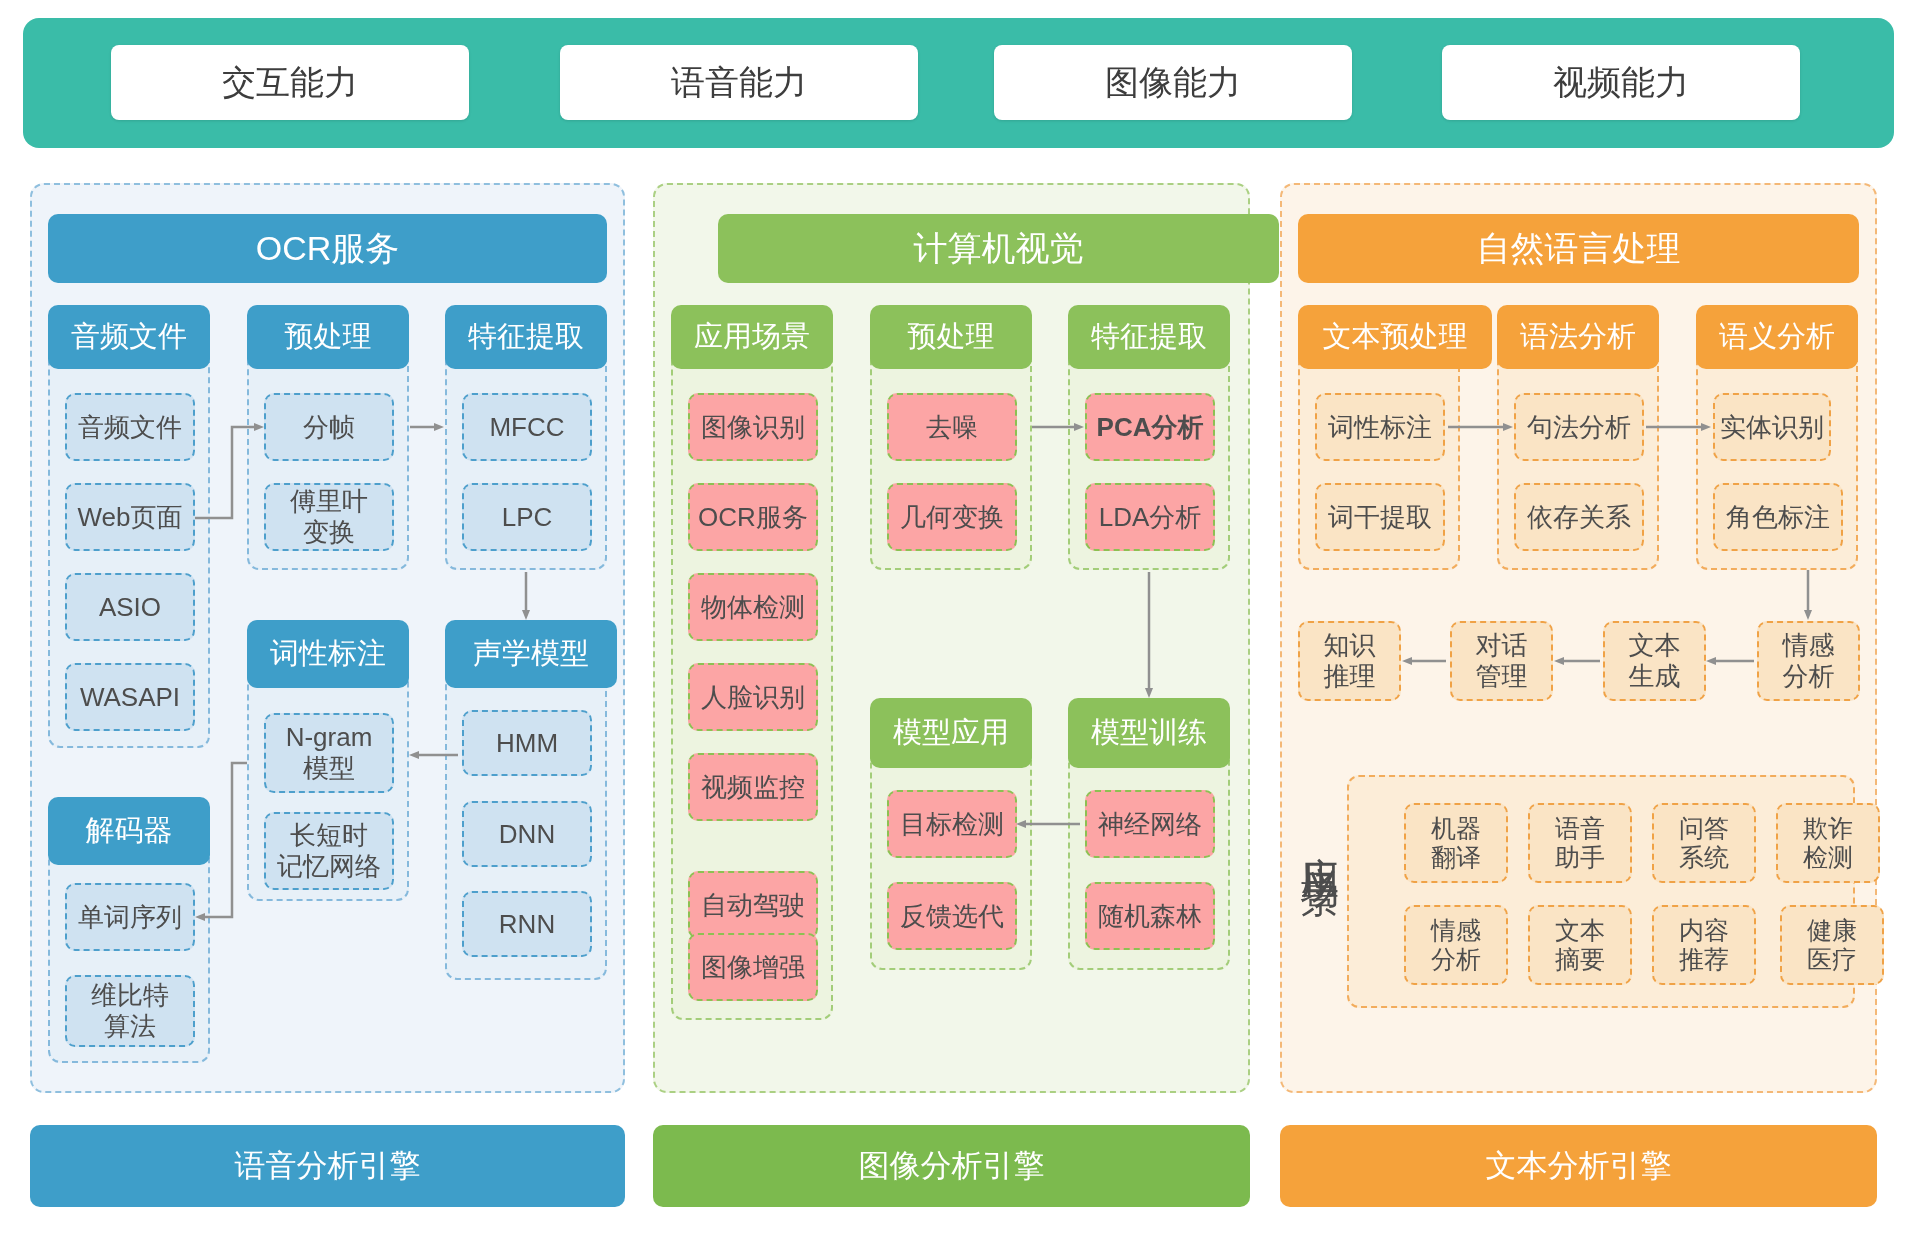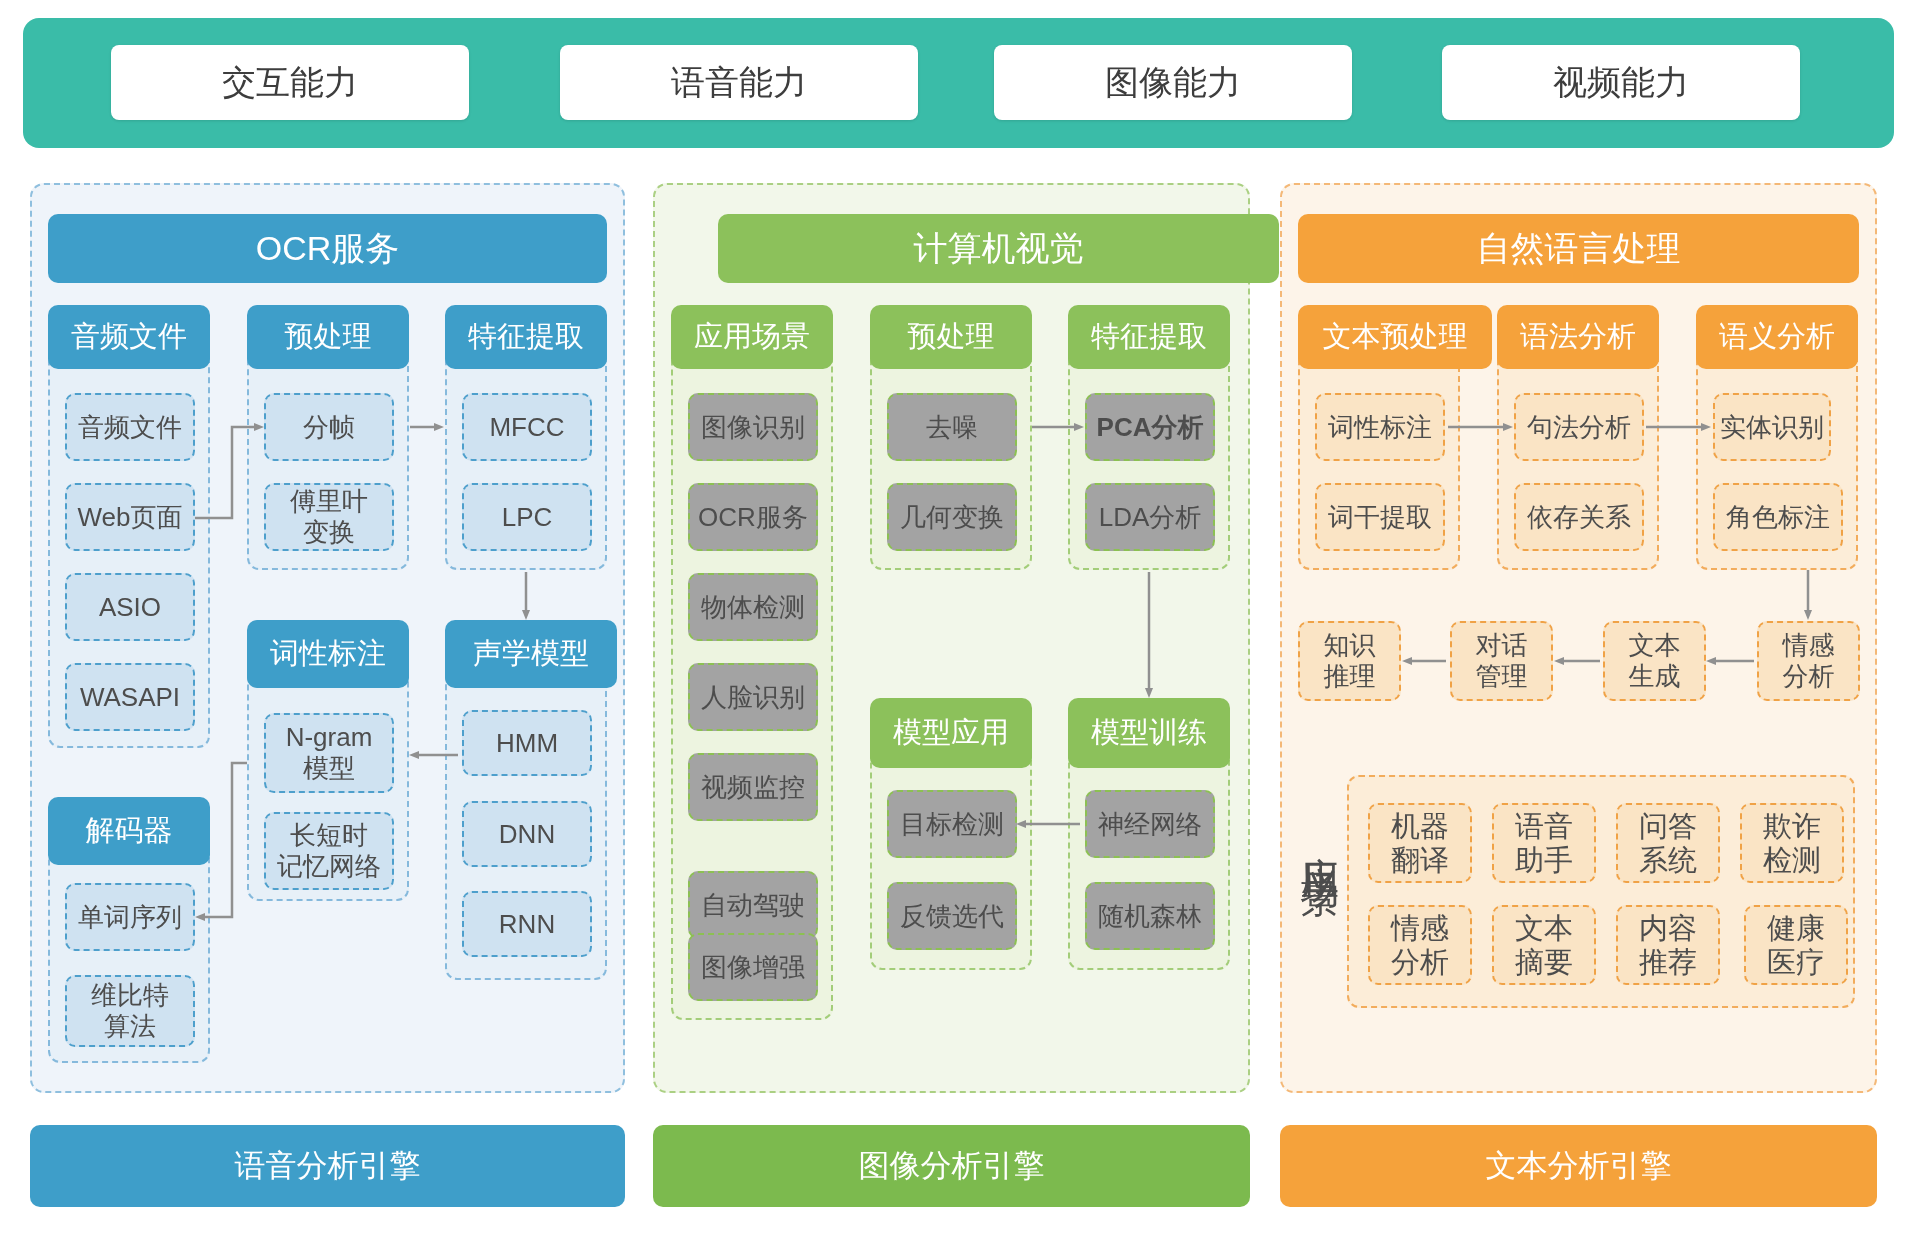--- a/index.html
+++ b/index.html
@@ -24,23 +24,23 @@
   .hdr.o{background:#F5A23B;}
   
   .grp{border-radius:12px;border:2px dashed;z-index:2;}
   .grp.b{background:#E7F0F8;border-color:#85B9DC;}
   .grp.g{background:#EDF4E0;border-color:#A3CD79;}
   .grp.o{background:#FCEDD8;border-color:#F2AC5C;}
   
   .item{border-radius:10px;border:2px dashed;display:flex;align-items:center;justify-content:center;
         font-size:26px;color:#4d4d4d;text-align:center;white-space:pre-line;line-height:1.18;z-index:4;}
   .item.b{background:#CFE2F1;border-color:#4D9FCC;}
-  .item.g{background:#a3a3a3;border-color:#8CC152;}
+  .item.g{background:#fca5a5;border-color:#8CC152;}
   .item.o{background:#FAE4C5;border-color:#F0A246;}
-  .item.small{font-size:29px;}
+  .item.small{font-size:25px;margin-left:36px;}
   
   .engine{border-radius:10px;color:#ffffff;display:flex;align-items:center;justify-content:center;
           font-size:31px;font-weight:500;}
   .engine.b{background:#3E9EC9;}
   .engine.g{background:#7CBA4E;}
   .engine.o{background:#F5A23B;}
   .vlabel{writing-mode:vertical-lr;font-size:38px;color:#4d4d4d;letter-spacing:8px;z-index:3;}
   #arrows{position:absolute;left:0;top:0;width:1920px;height:1240px;z-index:5;pointer-events:none;}
 </style>
 </head>

